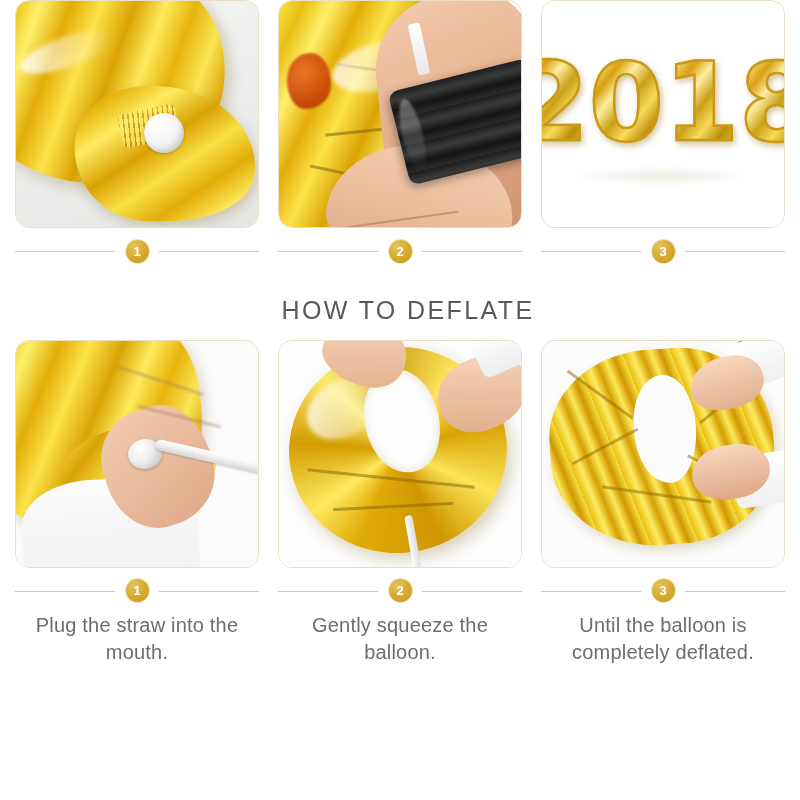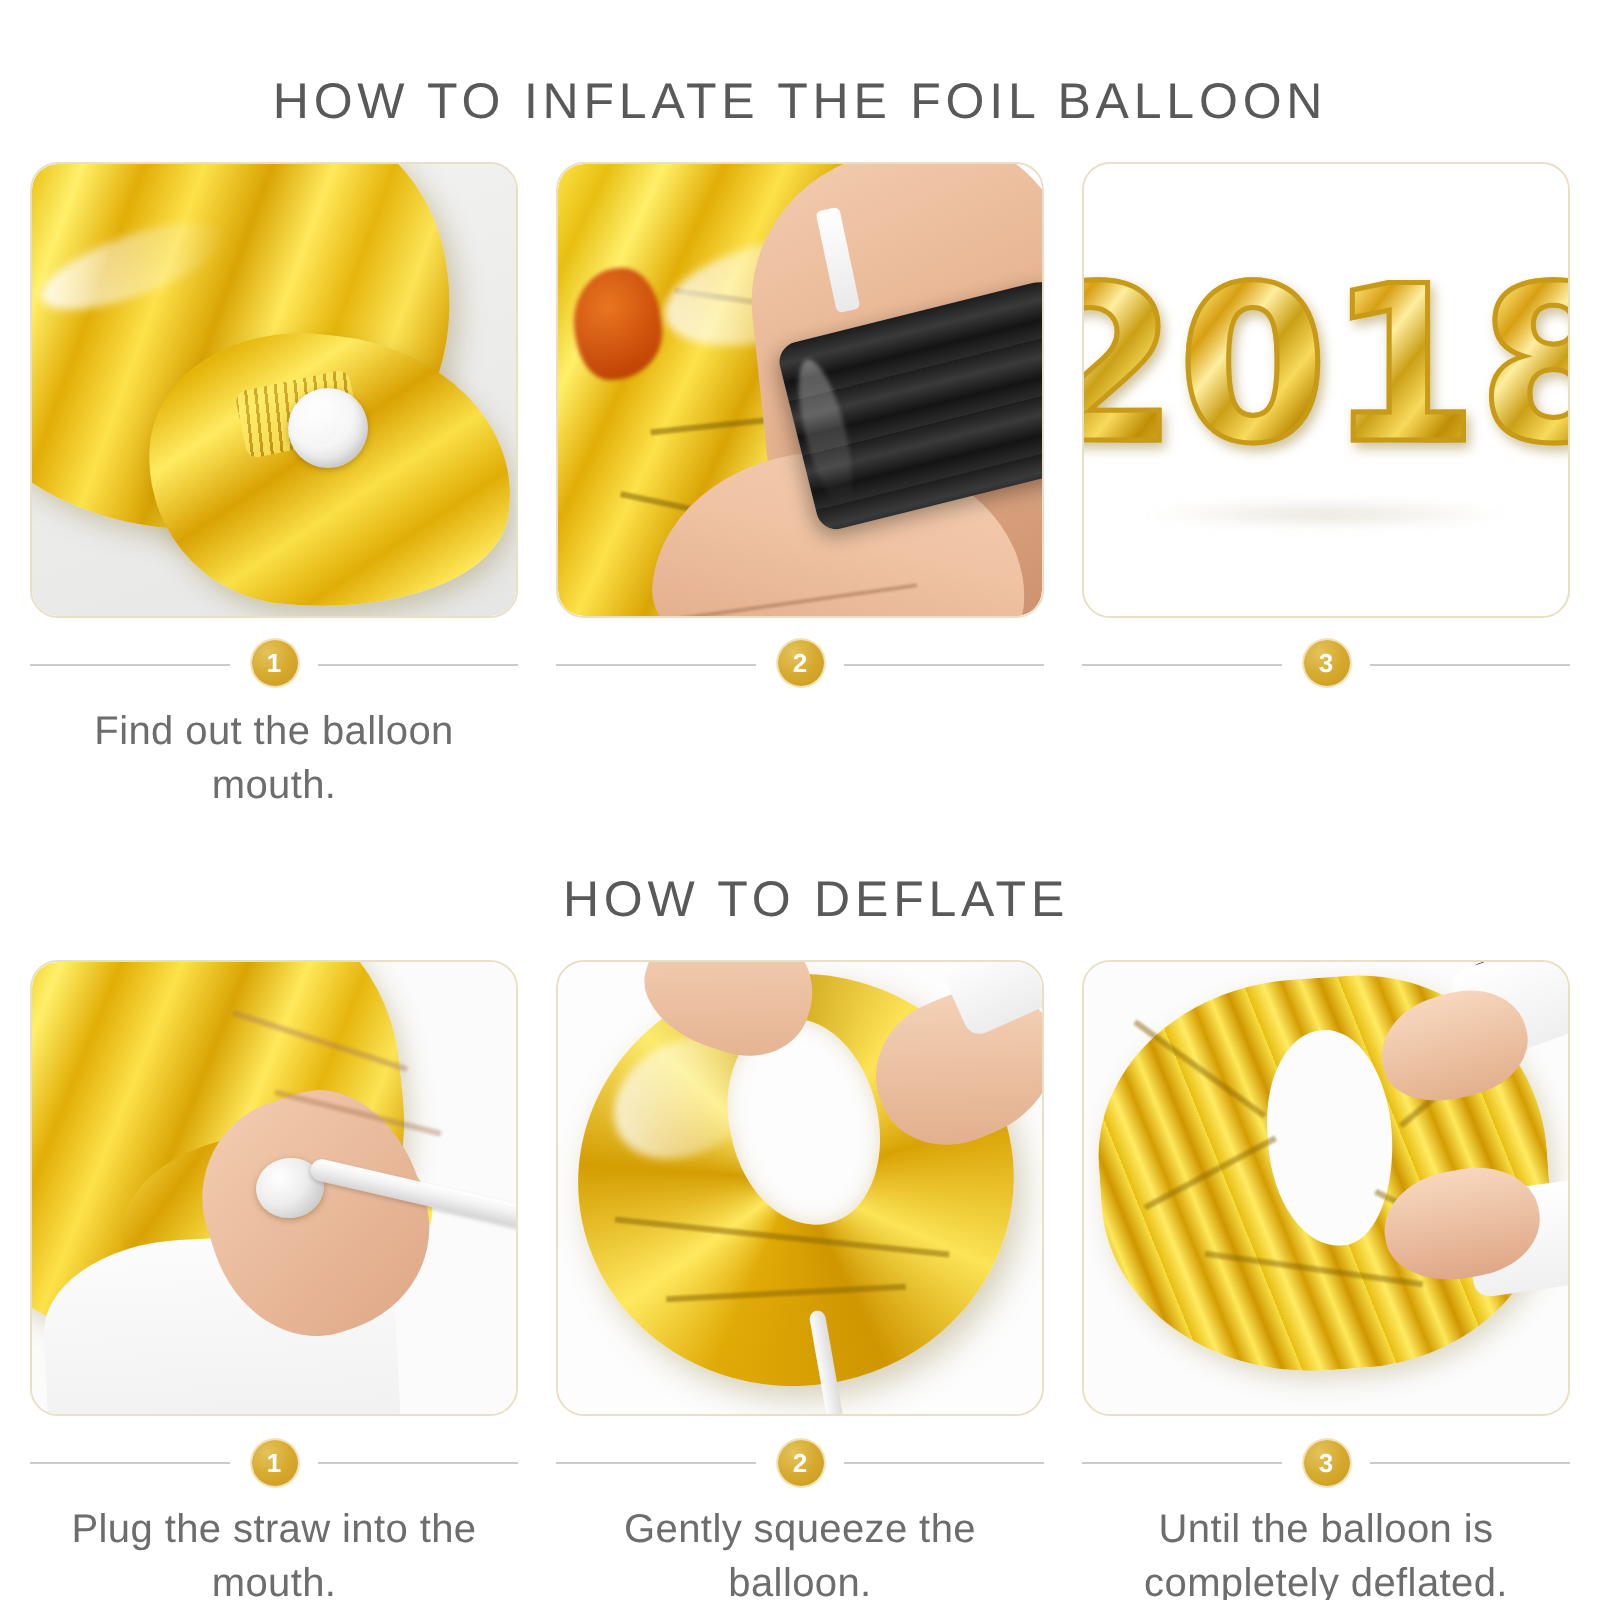--- a/index.html
+++ b/index.html
@@ -440,41 +440,39 @@
   .p6 .darkspot {
     position:absolute; right: 22px; top: -2px; width: 26px; height: 18px;
     background: #1d1d1d; border-radius: 6px; transform: rotate(-18deg);
   }
 </style>
 </head>
 <body>
 
 <div class="page">
 
-  <h1 class="section-title" id="title-inflate">HOW TO INFLATE THE FOIL BALLOON</h1>
 
   <div class="steps-row">
 
     <div class="step">
       <div class="photo-card">
         <div class="photo-inner p1">
           <div class="surface"></div>
           <div class="foil foil-body"></div>
           <div class="foil foil-lobe"></div>
           <div class="pleats"></div>
           <div class="valve"></div>
           <div class="hl1"></div>
         </div>
       </div>
       <div class="divider">
         <span class="rule left"></span>
         <span class="rule right"></span>
         <span class="badge">1</span>
       </div>
-      <div class="caption">Find out the balloon mouth.</div>
     </div>
 
     <div class="step">
       <div class="photo-card">
         <div class="photo-inner p2">
           <div class="bg"></div>
           <div class="foil foil-sheet"></div>
           <div class="red-blob"></div>
           <div class="crease-a"></div>
           <div class="crease-b"></div>

